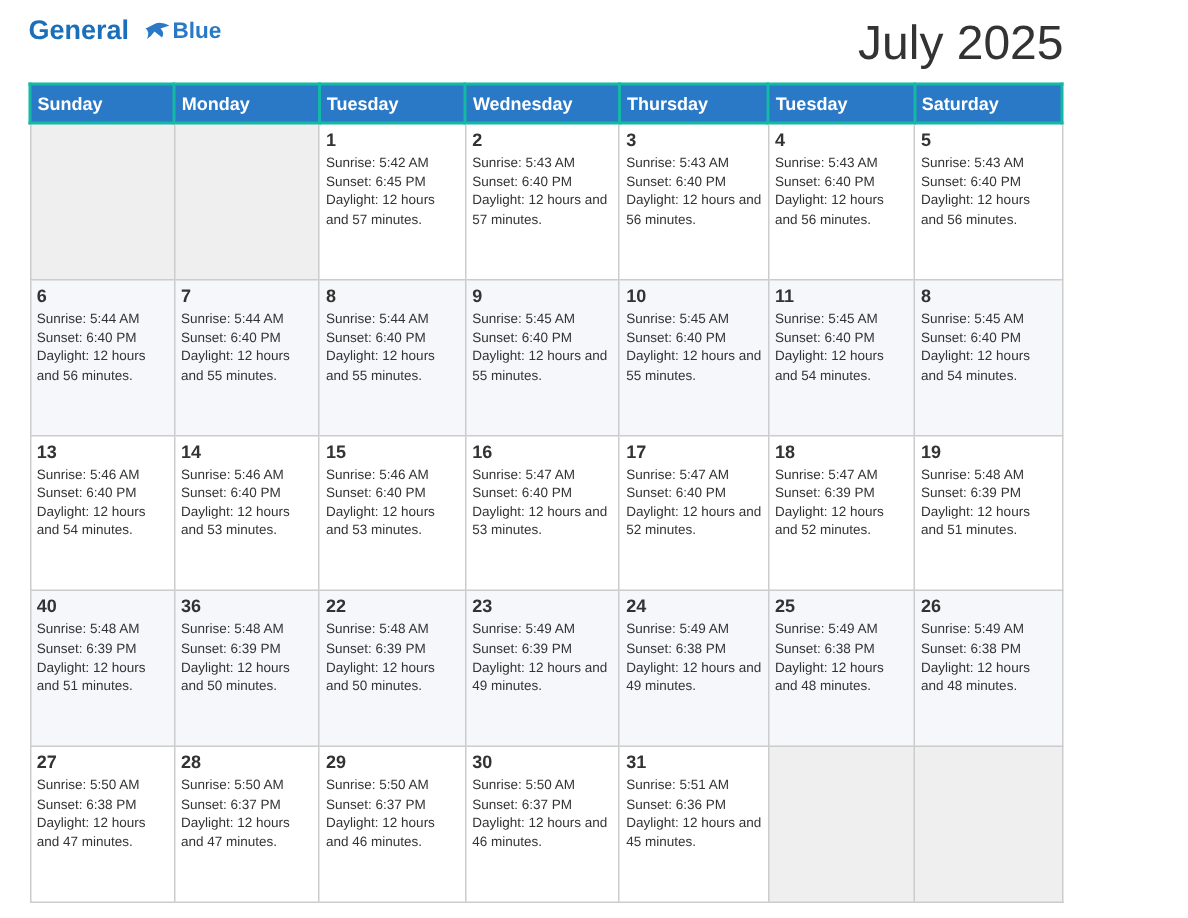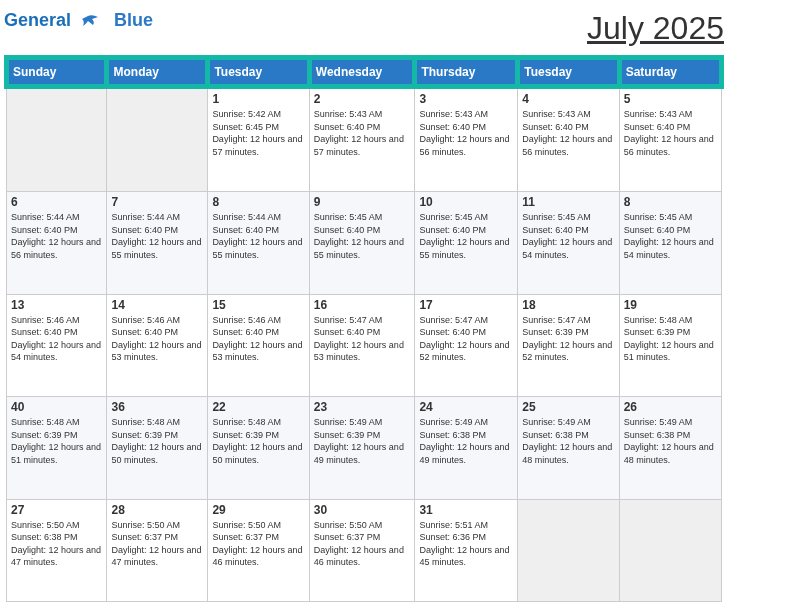--- a/index.html
+++ b/index.html
@@ -6,60 +6,59 @@
     body {
       width: 792px;
       height: 612px;
       font-family: Arial, sans-serif;
       background: #fff;
       overflow: hidden;
     }
     .page {
       width: 728px;
       height: 612px;
-      padding: 10px 4px;
+      padding: 10px 19px;
       display: flex;
       flex-direction: column;
     }
     .header {
       display: flex;
       justify-content: space-between;
       align-items: flex-start;
       margin-bottom: 8px;
     }
     .logo {
       display: flex;
       align-items: center;
     }
     .title-block {
       text-align: right;
     }
     .month-year {
       font-size: 32px;
       color: #333;
       font-weight: normal;
-      text-decoration: underline;
     }
     .location {
       font-size: 14px;
       color: #555;
     }
     .calendar {
       width: 100%;
       border-collapse: collapse;
       flex: 1;
     }
     .calendar th {
       background: #2a79c7;
       color: #fff;
       font-size: 12px;
       font-weight: bold;
       padding: 5px 4px;
       text-align: left;
-      border: 5px solid #14b8a6;
+      border: 2px solid #14b8a6;
     }
     .calendar td {
       border: 1px solid #ccc;
       vertical-align: top;
       padding: 3px 4px;
       width: 113px;
       min-height: 80px;
       font-size: 9.5px;
       color: #333;
       background: #fff;
@@ -98,21 +97,21 @@
   <div class="header">
     <div class="logo">
       <div>
         <div style="display:flex;align-items:center;">
           <div style="font-size:18px;font-weight:bold;color:#333;line-height:1.2;">
             <span style="color:#1a6fba;">General</span>
             <svg width="20" height="14" viewBox="0 0 20 14" style="vertical-align:middle;margin-left:2px;">
               <path d="M10,2 Q14,0 20,3 L14,5 Q17,8 15,11 L10,7 Q8,10 5,12 Q7,7 4,5 Q6,4 10,2Z" fill="#2a79c7"></path>
             </svg>
           </div>
-          <div style="font-size:18px;font-weight:bold;color:#2a79c7;line-height:1.2;margin-left:16px;">Blue</div>
+          <div style="font-size:15px;font-weight:bold;color:#2a79c7;line-height:1.2;margin-left:2px;">Blue</div>
         </div>
       </div>
     </div>
     <div class="title-block">
       <div class="month-year">July 2025</div>
     </div>
   </div>
 
   <table class="calendar">
     <thead>

